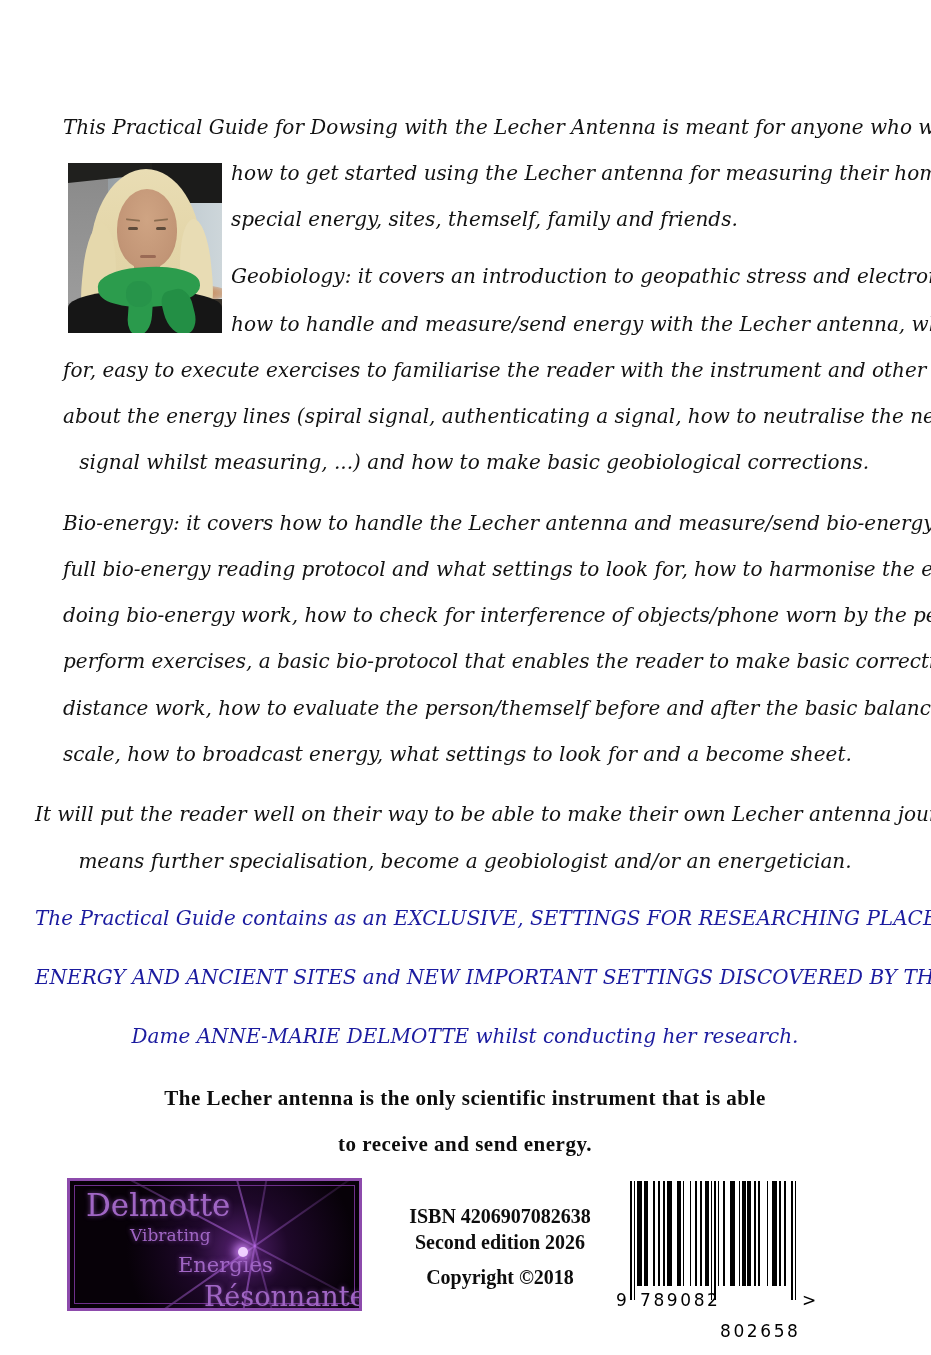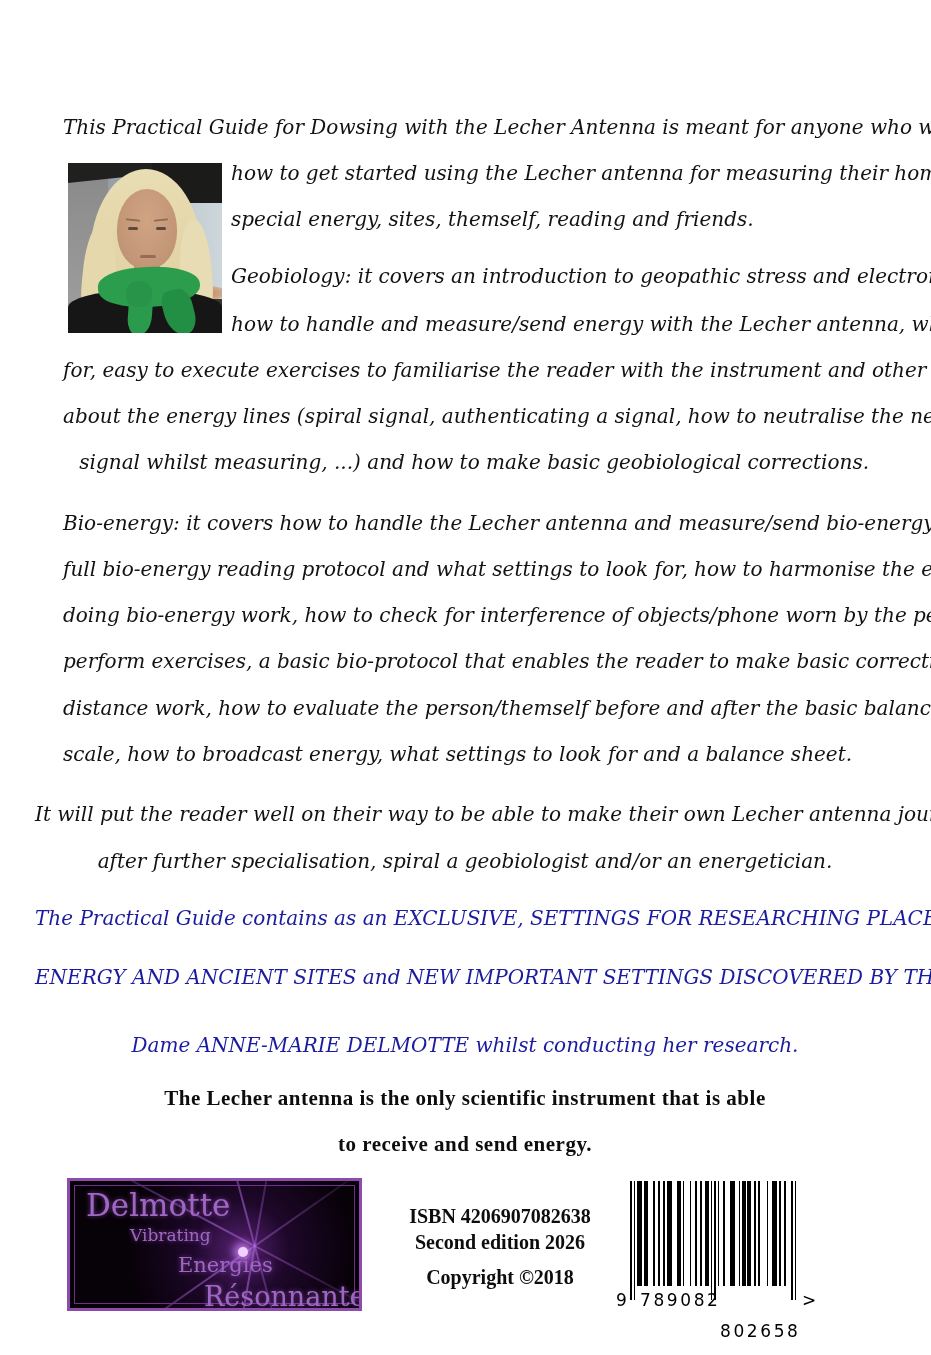--- a/index.html
+++ b/index.html
@@ -86,37 +86,37 @@
   .bc-g2{left:92px;letter-spacing:2.6px;margin-top:31px;}
   .bc-end{left:174px;}
 </style>
 </head>
 <body>
 
 <div class="page">
 
   <div class="line" style="top:114px;">This Practical Guide for Dowsing with the Lecher Antenna is  meant for anyone who would like to self-learn</div>
   <div class="line indent" style="top:160px;">how to get started using the Lecher antenna for measuring their homeplace, places of</div>
-  <div class="line indent" style="top:206px;">special energy, sites, themself, reading and friends.</div>
+  <div class="line indent" style="top:206px;">special energy, sites, themself, family and friends.</div>
   <div class="line indent" style="top:263px;">Geobiology: it covers an introduction to geopathic stress and electromagnetic radiation,</div>
   <div class="line indent" style="top:311px;">how to handle and measure/send energy with the Lecher antenna, what settings to look</div>
   <div class="line" style="top:357px;">for, easy to execute exercises to familiarise the reader with the instrument and other interesting information</div>
   <div class="line" style="top:403px;">about the energy lines (spiral signal, authenticating a signal, how to neutralise the negative part of the energy</div>
   <div class="line" style="top:449px;text-align:right;">signal whilst measuring, ...) and how to make basic geobiological corrections.</div>
   <div class="line" style="top:510px;">Bio-energy: it covers how to handle the Lecher antenna and measure/send bio-energy to a person or themself, a</div>
   <div class="line" style="top:556px;">full bio-energy reading protocol and what settings to look for, how to harmonise the energies of the room before</div>
   <div class="line" style="top:602px;">doing bio-energy work, how to check for interference of objects/phone worn by the person/themself, easy to</div>
   <div class="line" style="top:648px;">perform exercises, a basic bio-protocol that enables the reader to make basic corrections, how to setup for</div>
   <div class="line" style="top:695px;">distance work, how to evaluate the person/themself before and after the basic balancing by means of the Bovis</div>
-  <div class="line" style="top:741px;">scale, how to broadcast energy, what settings to look for and a balance sheet.</div>
+  <div class="line" style="top:741px;">scale, how to broadcast energy, what settings to look for and a become sheet.</div>
   <div class="line center" style="top:801px;">It will put the reader well on their way to be able to make their own Lecher antenna journey/adventures and,</div>
-  <div class="line center" style="top:848px;">after further specialisation, spiral a geobiologist and/or an energetician.</div>
+  <div class="line center" style="top:848px;">means further specialisation, become a geobiologist and/or an energetician.</div>
   <div class="line center blue" style="top:905px;">The Practical Guide contains as an EXCLUSIVE, SETTINGS FOR RESEARCHING PLACES OF SPECIAL</div>
   <div class="line center blue" style="top:964px;">ENERGY AND ANCIENT SITES and NEW IMPORTANT SETTINGS DISCOVERED BY THE AUTHOR,</div>
-  <div class="line center blue" style="top:1023px;margin-top:9px;">Dame ANNE-MARIE DELMOTTE whilst conducting her research.</div>
+  <div class="line center blue" style="top:1023px;">Dame ANNE-MARIE DELMOTTE whilst conducting her research.</div>
   <div class="line center bold-statement" style="top:1131px;">to receive and send energy.</div>
   <div class="line center bold-statement" style="top:1085px;">The Lecher antenna is the only scientific instrument that is able</div>
 
   <div class="photo">
     <div class="wall-left"></div>
     <div class="ceiling"></div>
     <div class="ceiling2"></div>
     <div class="sunset"></div>
     <div class="dark-right"></div>
     <div class="hair"></div>

